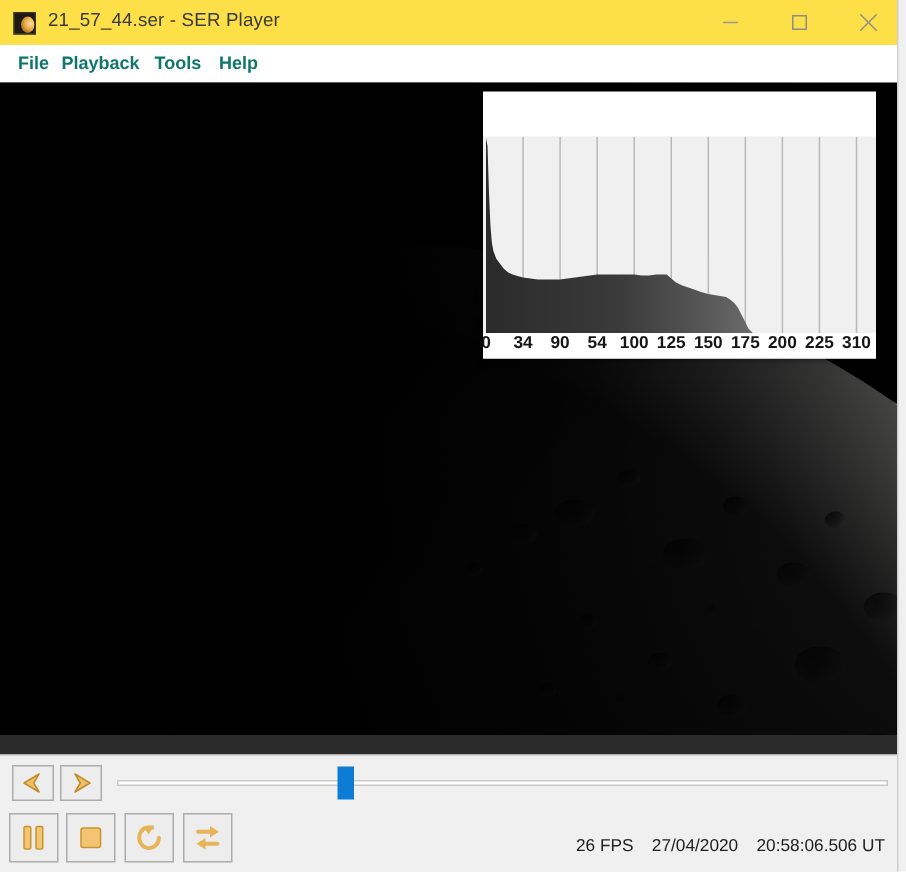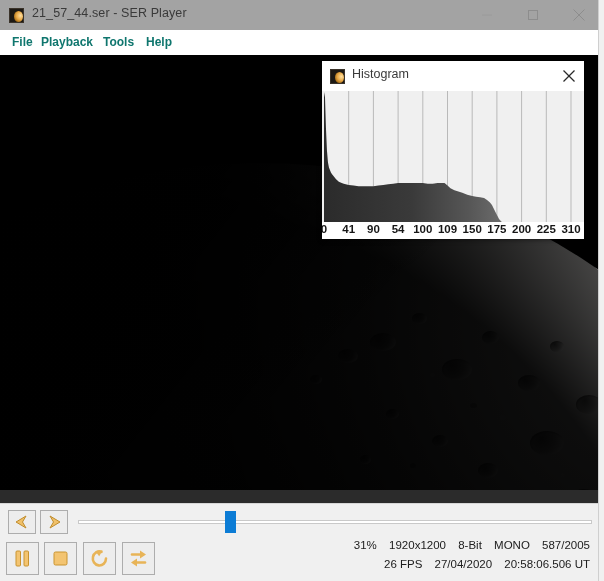--- a/index.html
+++ b/index.html
@@ -36,21 +36,21 @@
     height: 581px;
     background: #ffffff;
     z-index: 1;
   }
 
   
   #title-bar {
     position: absolute;
     left: 0; top: 0;
     width: 598px; height: 30px;
-    background: #a3a3a3;
+    background: #fde047;
   }
   #app-icon {
     position: absolute;
     left: 9px; top: 8px;
     width: 15px; height: 15px;
     background: #1d1914;
     border: 1px solid #3a332a;
     box-sizing: border-box;
     overflow: hidden;
   }
@@ -400,48 +400,29 @@
   </div>
   <div class="sq-btn" id="btn-pingpong">
     <svg width="31" height="31" viewBox="0 0 31 31">
       <path d="M9 11.5 H20" stroke="#e8b457" stroke-width="2.6" stroke-linecap="round"></path>
       <path d="M17 7.6 L23 11.5 L17 15.4 Z" fill="#e8b457"></path>
       <path d="M22 19.5 H11" stroke="#e8b457" stroke-width="2.6" stroke-linecap="round"></path>
       <path d="M14 15.6 L8 19.5 L14 23.4 Z" fill="#e8b457"></path>
     </svg>
   </div>
 
-  <div id="status-line-1">
-    <span>31%</span>
-    <span>1920x1200</span>
-    <span>8-Bit</span>
-    <span>MONO</span>
-    <span>587/2005</span>
-  </div>
   <div id="status-line-2">
     <span>26 FPS</span>
     <span>27/04/2020</span>
     <span>20:58:06.506 UT</span>
   </div>
 
 </div>
 
 <div id="histogram-window">
-  <div id="hist-title-bar">
-    <div id="hist-icon">
-      <div class="moonlet"></div>
-    </div>
-    <div id="hist-title-text">Histogram</div>
-    <div id="hist-close-btn">
-      <svg width="13" height="13" viewBox="0 0 13 13">
-          <line x1="1" y1="1" x2="12" y2="12" stroke="#2a2a2a" stroke-width="1.2"></line>
-          <line x1="12" y1="1" x2="1" y2="12" stroke="#2a2a2a" stroke-width="1.2"></line>
-        </svg>
-    </div>
-  </div>
 
   <div id="hist-plot">
     <svg id="hist-svg" width="262" height="131" viewBox="0 0 262 131" preserveAspectRatio="none">
       <defs>
         <linearGradient id="histGrad" x1="0" y1="0" x2="1" y2="0">
           <stop offset="0%" stop-color="#2b2b2b"></stop>
           <stop offset="35%" stop-color="#3a3a3a"></stop>
           <stop offset="58%" stop-color="#575757"></stop>
           <stop offset="72%" stop-color="#6e6e6e"></stop>
           <stop offset="100%" stop-color="#9a9a9a"></stop>
@@ -459,24 +440,24 @@
           <line x1="199.60" y1="0" x2="199.60" y2="131"></line>
           <line x1="224.30" y1="0" x2="224.30" y2="131"></line>
           <line x1="249.00" y1="0" x2="249.00" y2="131"></line>
         </g>
       <path id="hist-area" fill="url(#histGrad)" d="M 2.00 131 L 2.00 1.00 L 2.99 6.20 L 3.98 37.40 L 4.96 59.50 L 5.95 71.20 L 6.94 76.40 L 7.93 79.00 L 8.92 81.60 L 9.90 82.90 L 11.88 85.50 L 13.86 88.10 L 16.82 90.70 L 19.78 92.00 L 21.76 92.65 L 26.70 93.95 L 31.64 94.60 L 36.58 95.25 L 41.52 95.25 L 46.46 95.25 L 51.40 95.25 L 56.34 94.60 L 61.28 93.95 L 66.22 93.30 L 71.16 92.65 L 76.10 92.00 L 81.04 92.00 L 85.98 92.00 L 90.92 92.00 L 95.86 92.00 L 100.80 92.00 L 105.74 92.65 L 110.68 92.65 L 115.62 92.00 L 120.56 92.00 L 122.54 92.00 L 125.50 94.60 L 128.46 97.20 L 132.42 99.15 L 136.37 100.45 L 140.32 101.75 L 145.26 103.70 L 150.20 105.00 L 154.15 105.65 L 158.10 106.30 L 162.06 106.95 L 165.02 108.90 L 167.98 111.50 L 169.96 114.10 L 171.94 118.00 L 173.91 121.90 L 175.89 125.80 L 176.88 127.75 L 177.86 129.05 L 179.84 131.00 L 184.78 131.00 L 189.72 131.00 L 199.60 131.00 L 209.48 131.00 L 219.36 131.00 L 229.24 131.00 L 239.12 131.00 L 249.00 131.00 L 253.94 131.00 L 253.94 131 Z"></path>
     </svg>
   </div>
 
   <div id="hist-axis">
       <div class="hist-tick-label" style="left: 2px;">0</div>
-      <div class="hist-tick-label" style="left: 26.7px;">41</div>
+      <div class="hist-tick-label" style="left: 26.7px;">34</div>
       <div class="hist-tick-label" style="left: 51.4px;">90</div>
       <div class="hist-tick-label" style="left: 76.1px;">54</div>
       <div class="hist-tick-label" style="left: 100.8px;">100</div>
-      <div class="hist-tick-label" style="left: 125.5px;">109</div>
+      <div class="hist-tick-label" style="left: 125.5px;">125</div>
       <div class="hist-tick-label" style="left: 150.2px;">150</div>
       <div class="hist-tick-label" style="left: 174.9px;">175</div>
       <div class="hist-tick-label" style="left: 199.6px;">200</div>
       <div class="hist-tick-label" style="left: 224.3px;">225</div>
       <div class="hist-tick-label" style="left: 249px;">310</div>
     </div>
 </div>
 
 </body></html>

